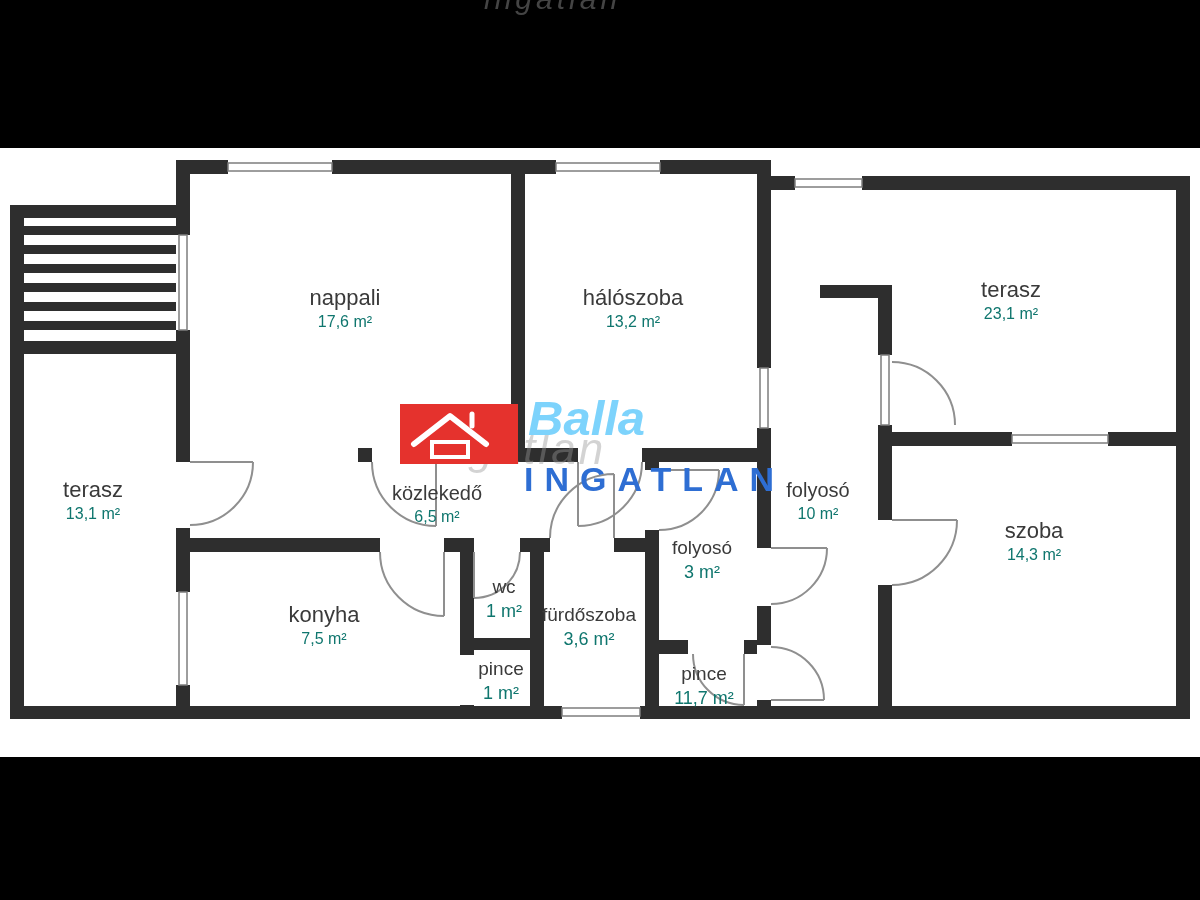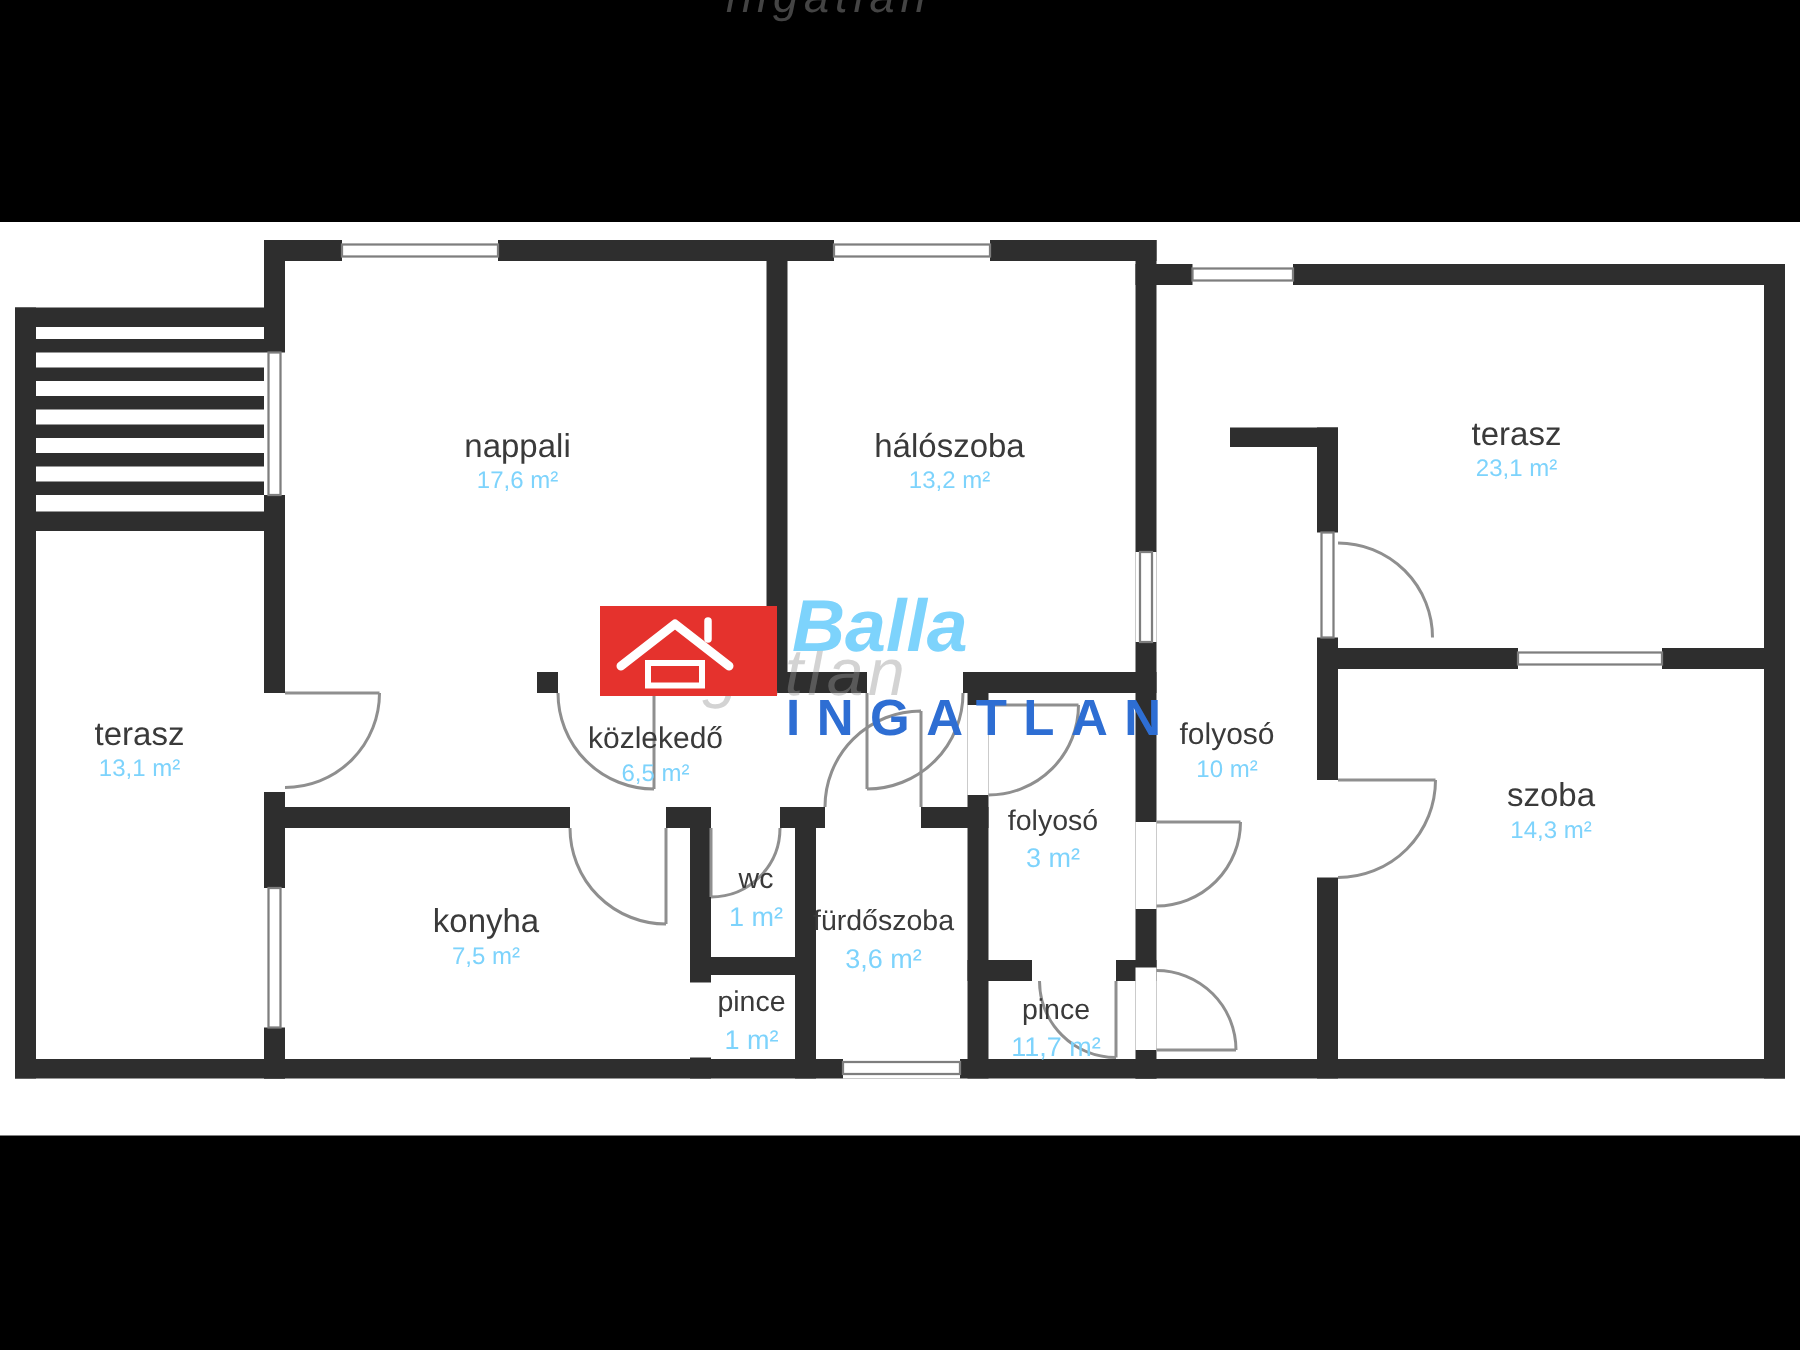--- a/index.html
+++ b/index.html
@@ -2,21 +2,21 @@
 <html><head>
 <meta charset="utf-8">
 <style>
   html,body{margin:0;padding:0;background:#000;}
   #page{position:relative;width:1200px;height:900px;background:#000;overflow:hidden;
         font-family:"Liberation Sans",sans-serif;border-radius:30px;}
   #plan-svg{position:absolute;left:0;top:0;}
   .room-label{position:absolute;transform:translate(-50%,-50%);text-align:center;
               color:#3a3a3a;line-height:1.15;white-space:nowrap;z-index:3;}
   .room-label .rn{font-size:22px;}
-  .room-label .ra{font-size:16px;color:#7dd3fc;margin-top:3px;}
+  .room-label .ra{font-size:16px;color:#0f766e;margin-top:3px;}
   .room-label.md .rn{font-size:20px;}
   .room-label.sm .rn{font-size:19px;}
   .room-label.sm .ra{font-size:18px;}
   
   .wm-top{position:absolute;left:484px;top:0;height:16px;overflow:hidden;z-index:2;
           font-size:30px;font-style:italic;letter-spacing:4px;color:rgba(135,135,135,0.5);}
   .wm-top span{display:block;margin-top:-18px;}
   .wm-center{position:absolute;left:428px;top:424px;z-index:4;font-size:44px;font-style:italic;
              letter-spacing:3px;color:rgba(150,150,150,0.42);}
   

